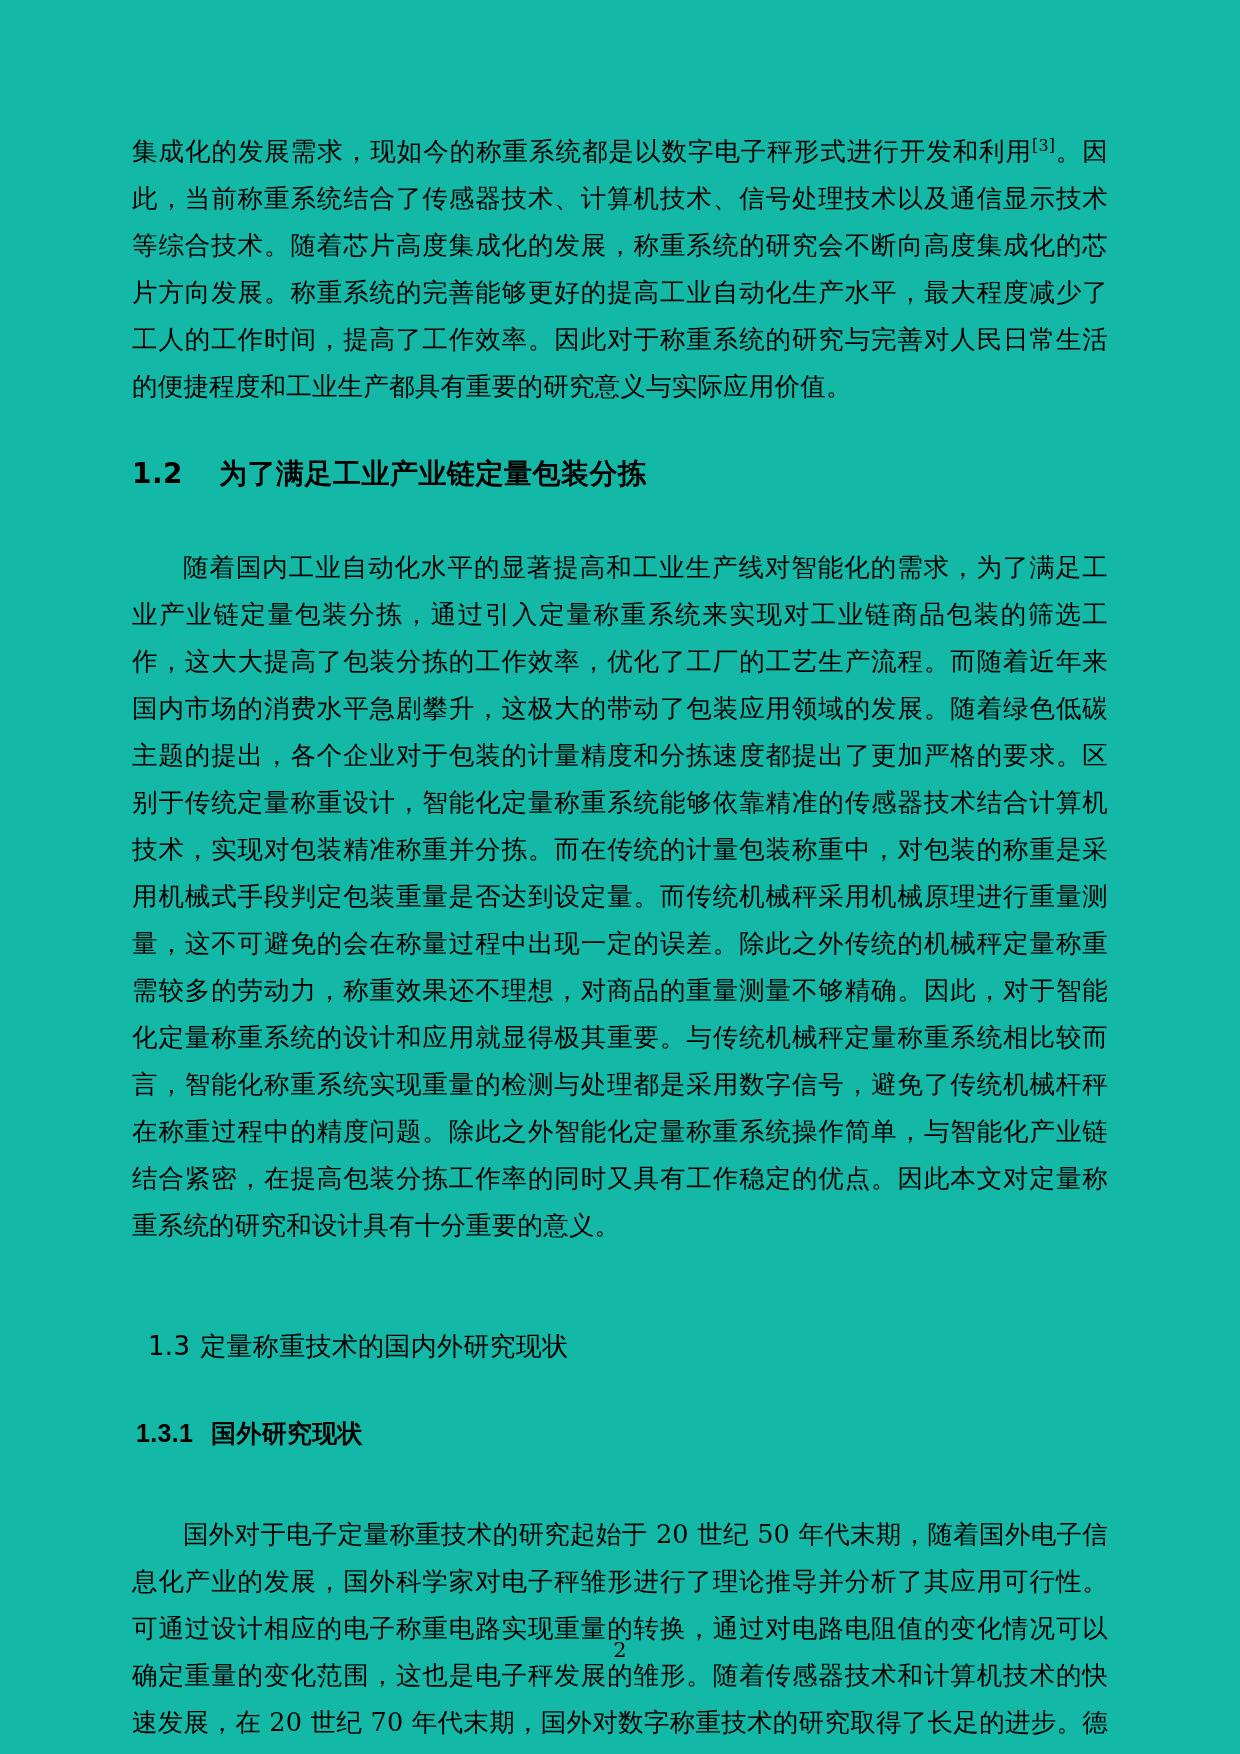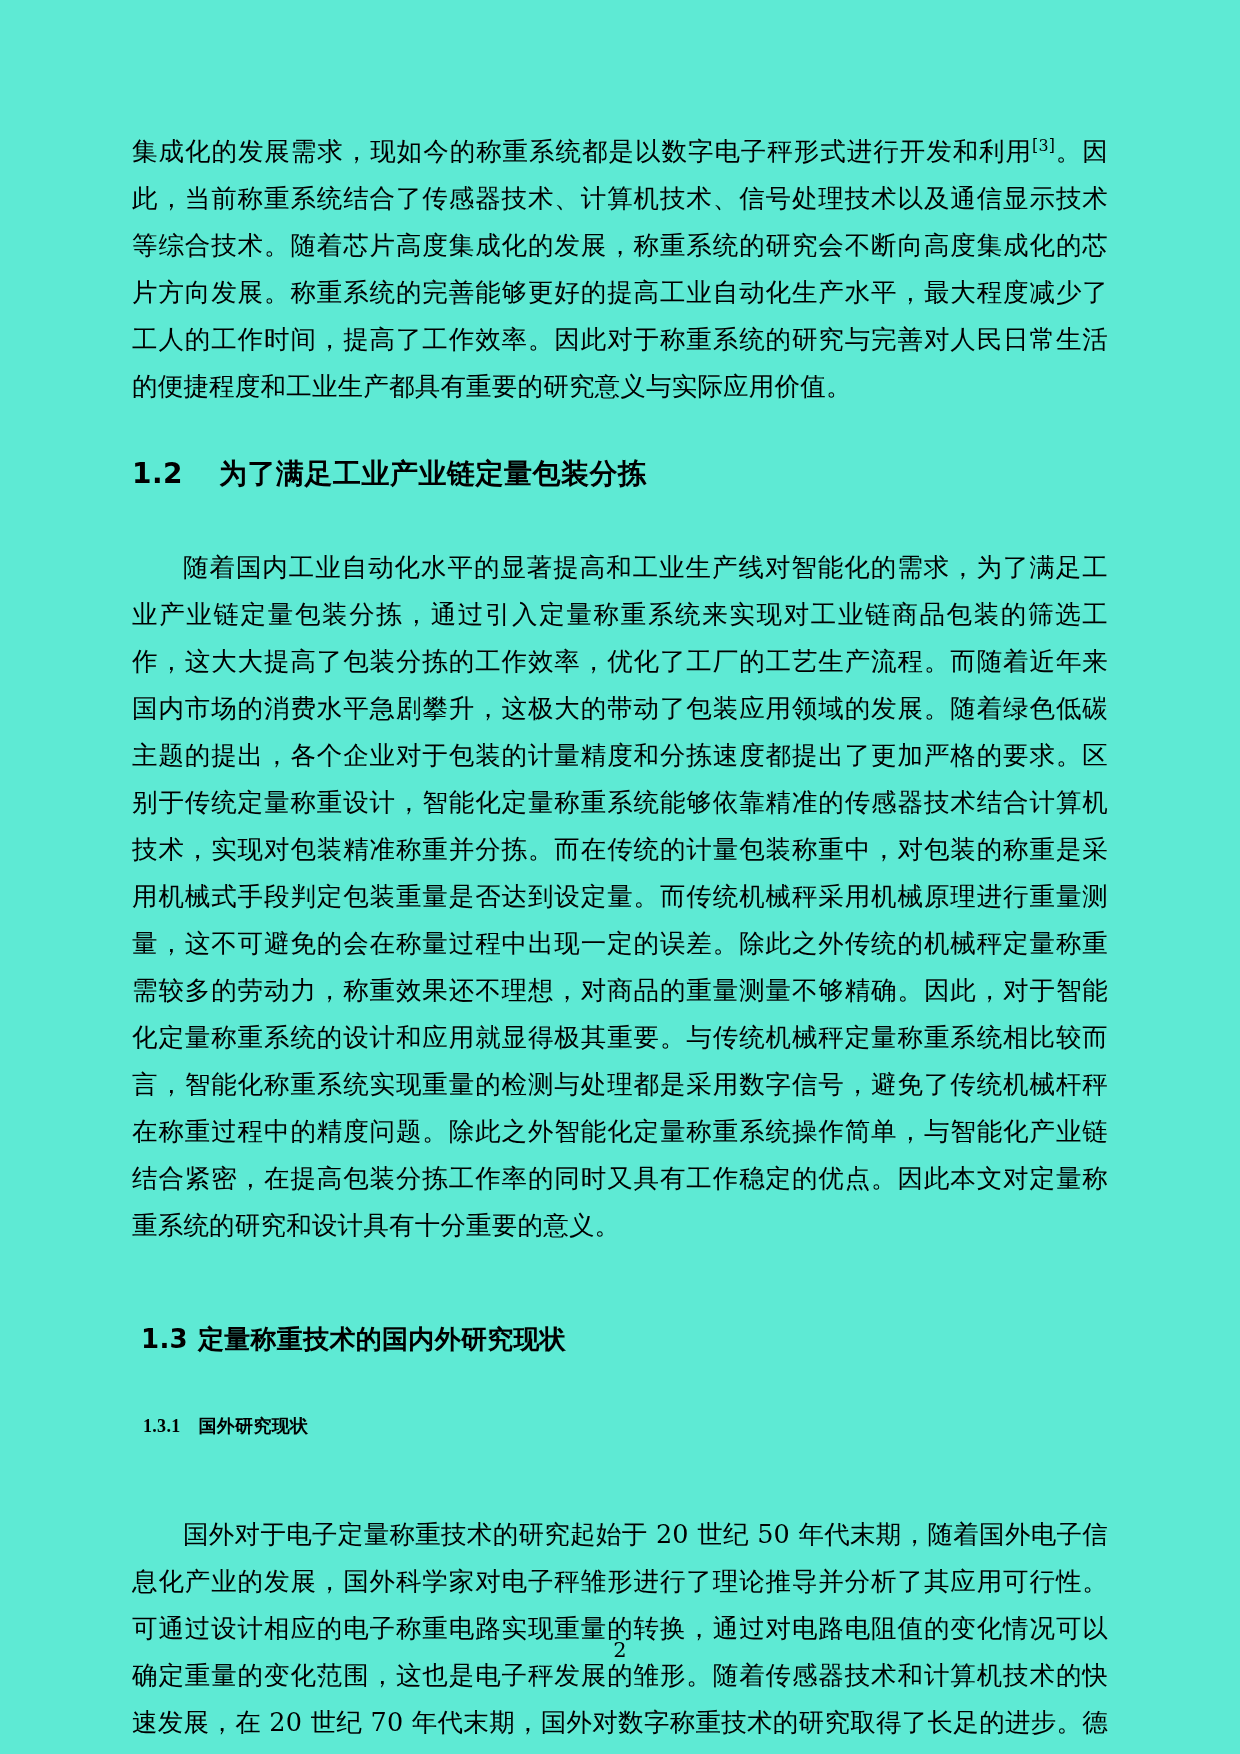--- a/index.html
+++ b/index.html
@@ -9,21 +9,21 @@
     background: #ffffff;
   }
   body {
     font-family: "DejaVu Serif", "Liberation Serif", serif;
     color: #000000;
   }
   .page {
     position: relative;
     width: 1240px;
     height: 1754px;
-    background: #5eead4;
+    background: #14b8a6;
     box-sizing: border-box;
     overflow: hidden;
   }
   .content {
     position: absolute;
     left: 132px;
     top: 128px;
     width: 976px;
   }
 
@@ -52,33 +52,33 @@
     font-weight: bold;
     line-height: 40px;
     margin: 0;
     letter-spacing: 0.5px;
   }
   .h2 .num { margin-right: 36px; }
 
   .h2b {
     font-family: "DejaVu Sans", "Liberation Sans", sans-serif;
     font-size: 26px;
-    font-weight: bold;
+    font-weight: normal;
     line-height: 38px;
-    margin: 9px;
+    margin: 16px;
     letter-spacing: 0.3px;
   }
   .h2b .num { margin-right: 10px; }
 
   .h3 {
-    font-family: Liberation Serif, serif;
-    font-size: 18px;
+    font-family: Liberation Sans, sans-serif;
+    font-size: 25px;
     font-weight: bold;
     line-height: 36px;
-    margin: 11px;
+    margin: 4px;
     letter-spacing: 0.3px;
   }
   .h3 .num { margin-right: 18px; }
 
   .sup {
     font-size: 0.62em;
     vertical-align: super;
     line-height: 0;
   }
   .gap-h2  { height: 44px; }

